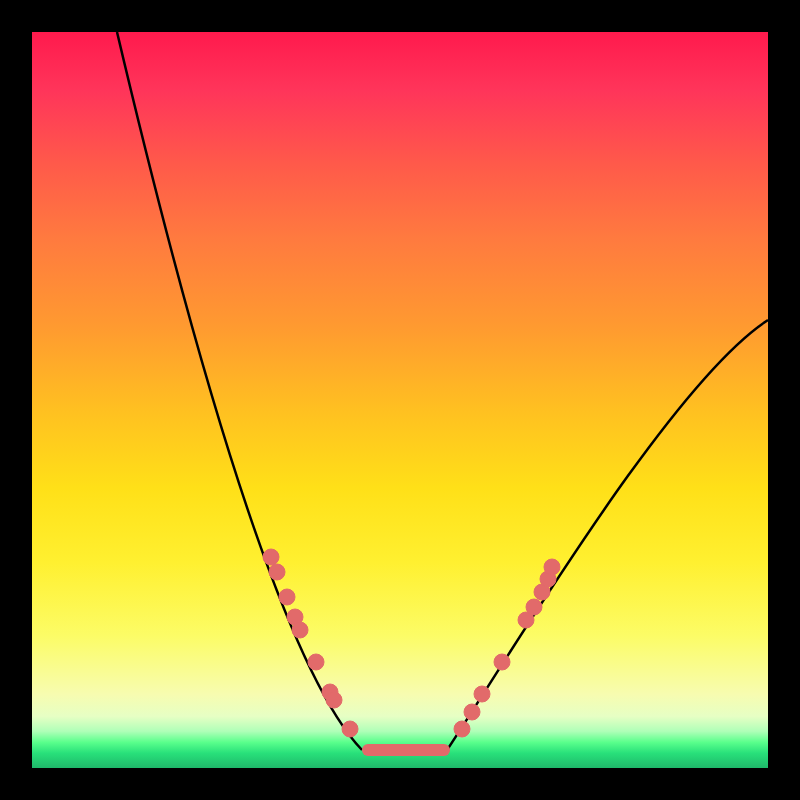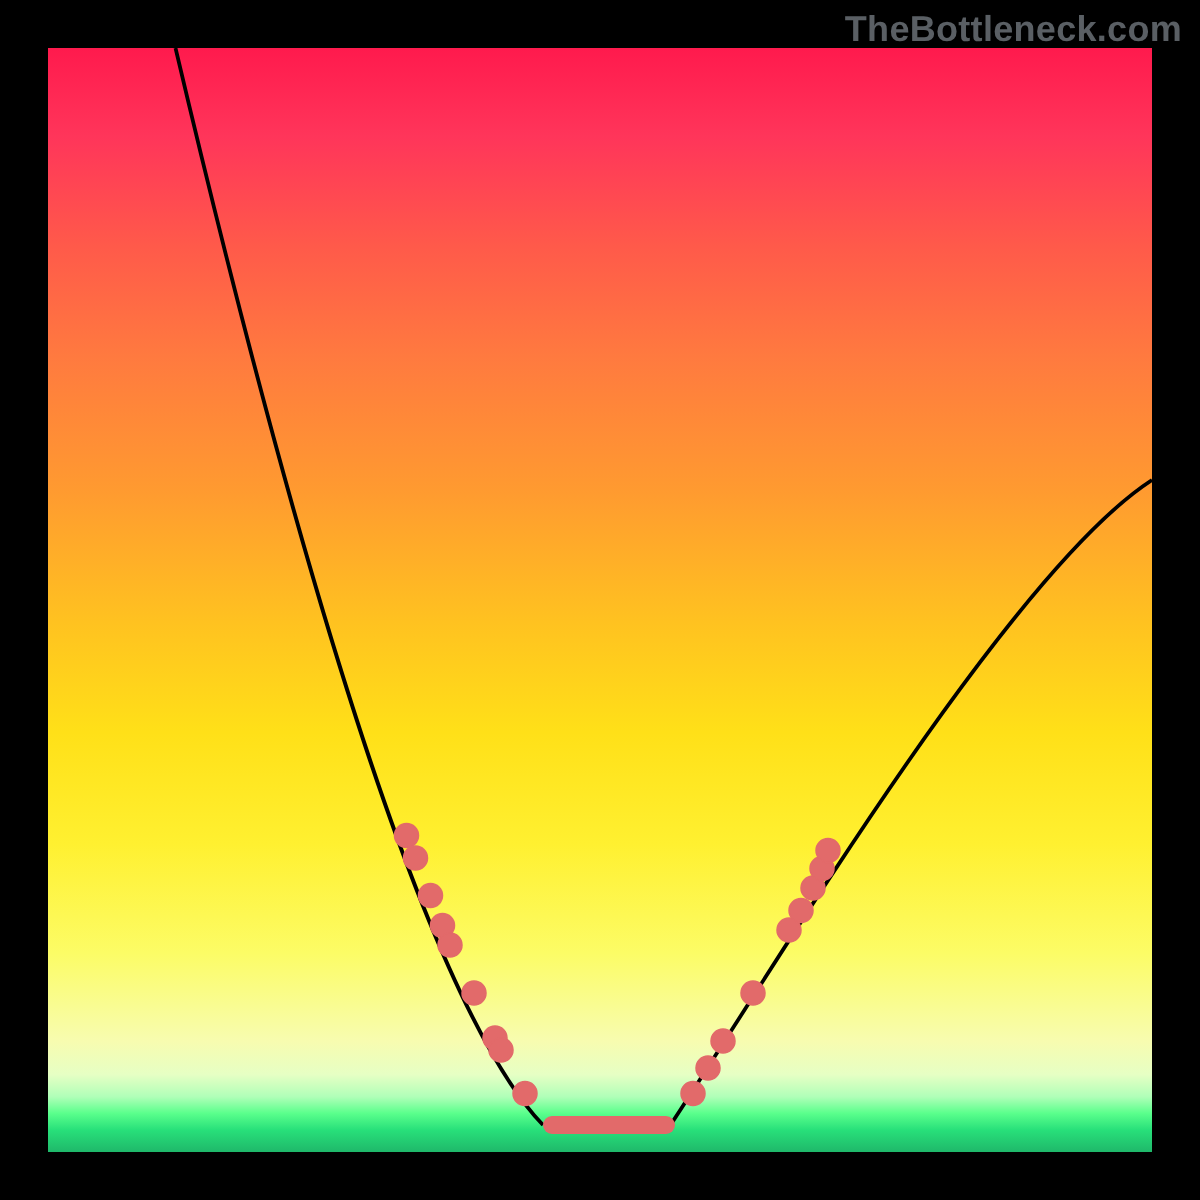--- a/index.html
+++ b/index.html
@@ -69,21 +69,20 @@
     stroke: #e26a6a;
   }
   .bottom-bar {
     fill: #e26a6a;
   }
 </style>
 </head>
 <body>
 
 <div class="frame">
-  <div class="watermark">TheBottleneck.com</div>
 
   <div class="plot">
     <svg width="736" height="736" viewBox="0 0 736 736">
 
       <path class="curve" d="M 85 0 C 170 360, 255 640, 330 718"></path>
 
       <path class="curve" d="M 415 718 C 480 620, 640 350, 736 288"></path>
 
       <rect class="bottom-bar" x="330" y="712" width="88" height="12" rx="6"></rect>
 

